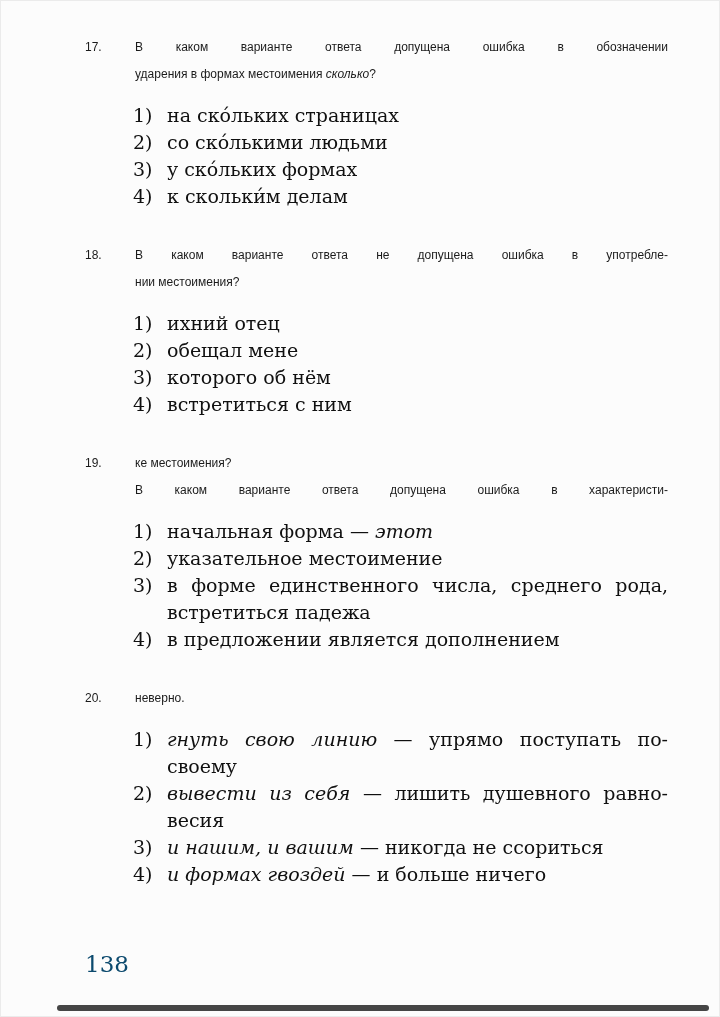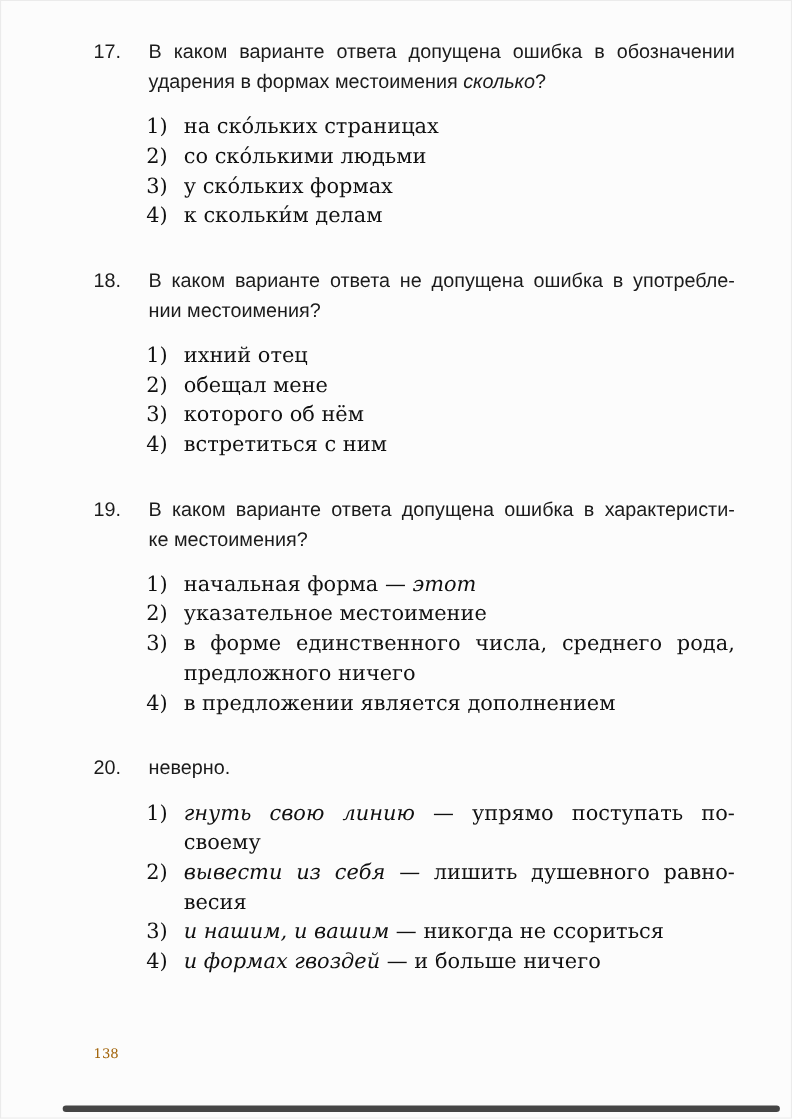--- a/index.html
+++ b/index.html
@@ -14,21 +14,21 @@
   .questions {
     position: absolute;
     left: 85px;
     top: 34px;
     width: 585px;
   }
   .question { margin-bottom: 32px; }
   .q-row {
     display: flex;
     font-family: "Liberation Sans", "DejaVu Sans", sans-serif;
-    font-size: 18px;
+    font-size: 12px;
     line-height: 27px;
     color: #1b1b1b;
   }
   .q-num { width: 50px; flex: none; }
   .q-prompt { width: 533px; flex: none; }
   .options {
     margin-left: 48px;
     margin-top: 14px;
     width: 535px;
     font-family: "DejaVu Serif", "Liberation Serif", serif;
@@ -40,22 +40,22 @@
   .opt-num { width: 34px; flex: none; }
   .opt-text { width: 501px; flex: none; }
   .tline.stretch { text-align: justify; text-align-last: justify; }
   .it { font-style: italic; }
   .example { margin-bottom: 0; }
   .page-number {
     position: absolute;
     left: 85px;
     top: 951px;
     font-family: "DejaVu Serif", "Liberation Serif", serif;
-    font-size: 12px;
-    color: #a16207;
+    font-size: 23px;
+    color: #0c4a6e;
   }
   .bottom-bar {
     position: absolute;
     left: 57px;
     top: 1005px;
     width: 652px;
     height: 6px;
     border-radius: 3px;
   }
 </style>
@@ -131,42 +131,42 @@
             <div class="opt-text">
               <div class="tline"><span class="">встретиться с ним</span></div>
             </div>
           </div>
         </div>
       </article>
       <article class="question">
         <div class="q-row">
           <div class="q-num">19.</div>
           <div class="q-prompt">
+            <div class="tline"><span class="">ке местоимения?</span></div>
             <div class="tline stretch"><span class="">В каком варианте ответа допущена ошибка в характеристи-</span></div>
-            <div class="tline"><span class="">ке местоимения?</span></div>
           </div>
         </div>
         <div class="options">
           <div class="opt">
             <div class="opt-num">1)</div>
             <div class="opt-text">
               <div class="tline"><span class="">начальная форма — </span><span class="it">этот</span></div>
             </div>
           </div>
           <div class="opt">
             <div class="opt-num">2)</div>
             <div class="opt-text">
               <div class="tline"><span class="">указательное местоимение</span></div>
             </div>
           </div>
           <div class="opt">
             <div class="opt-num">3)</div>
             <div class="opt-text">
               <div class="tline stretch"><span class="">в форме единственного числа, среднего рода,</span></div>
-              <div class="tline"><span class="">предложного ничего</span></div>
+              <div class="tline"><span class="">встретиться падежа</span></div>
             </div>
           </div>
           <div class="opt">
             <div class="opt-num">4)</div>
             <div class="opt-text">
               <div class="tline"><span class="">в предложении является дополнением</span></div>
             </div>
           </div>
         </div>
       </article>

